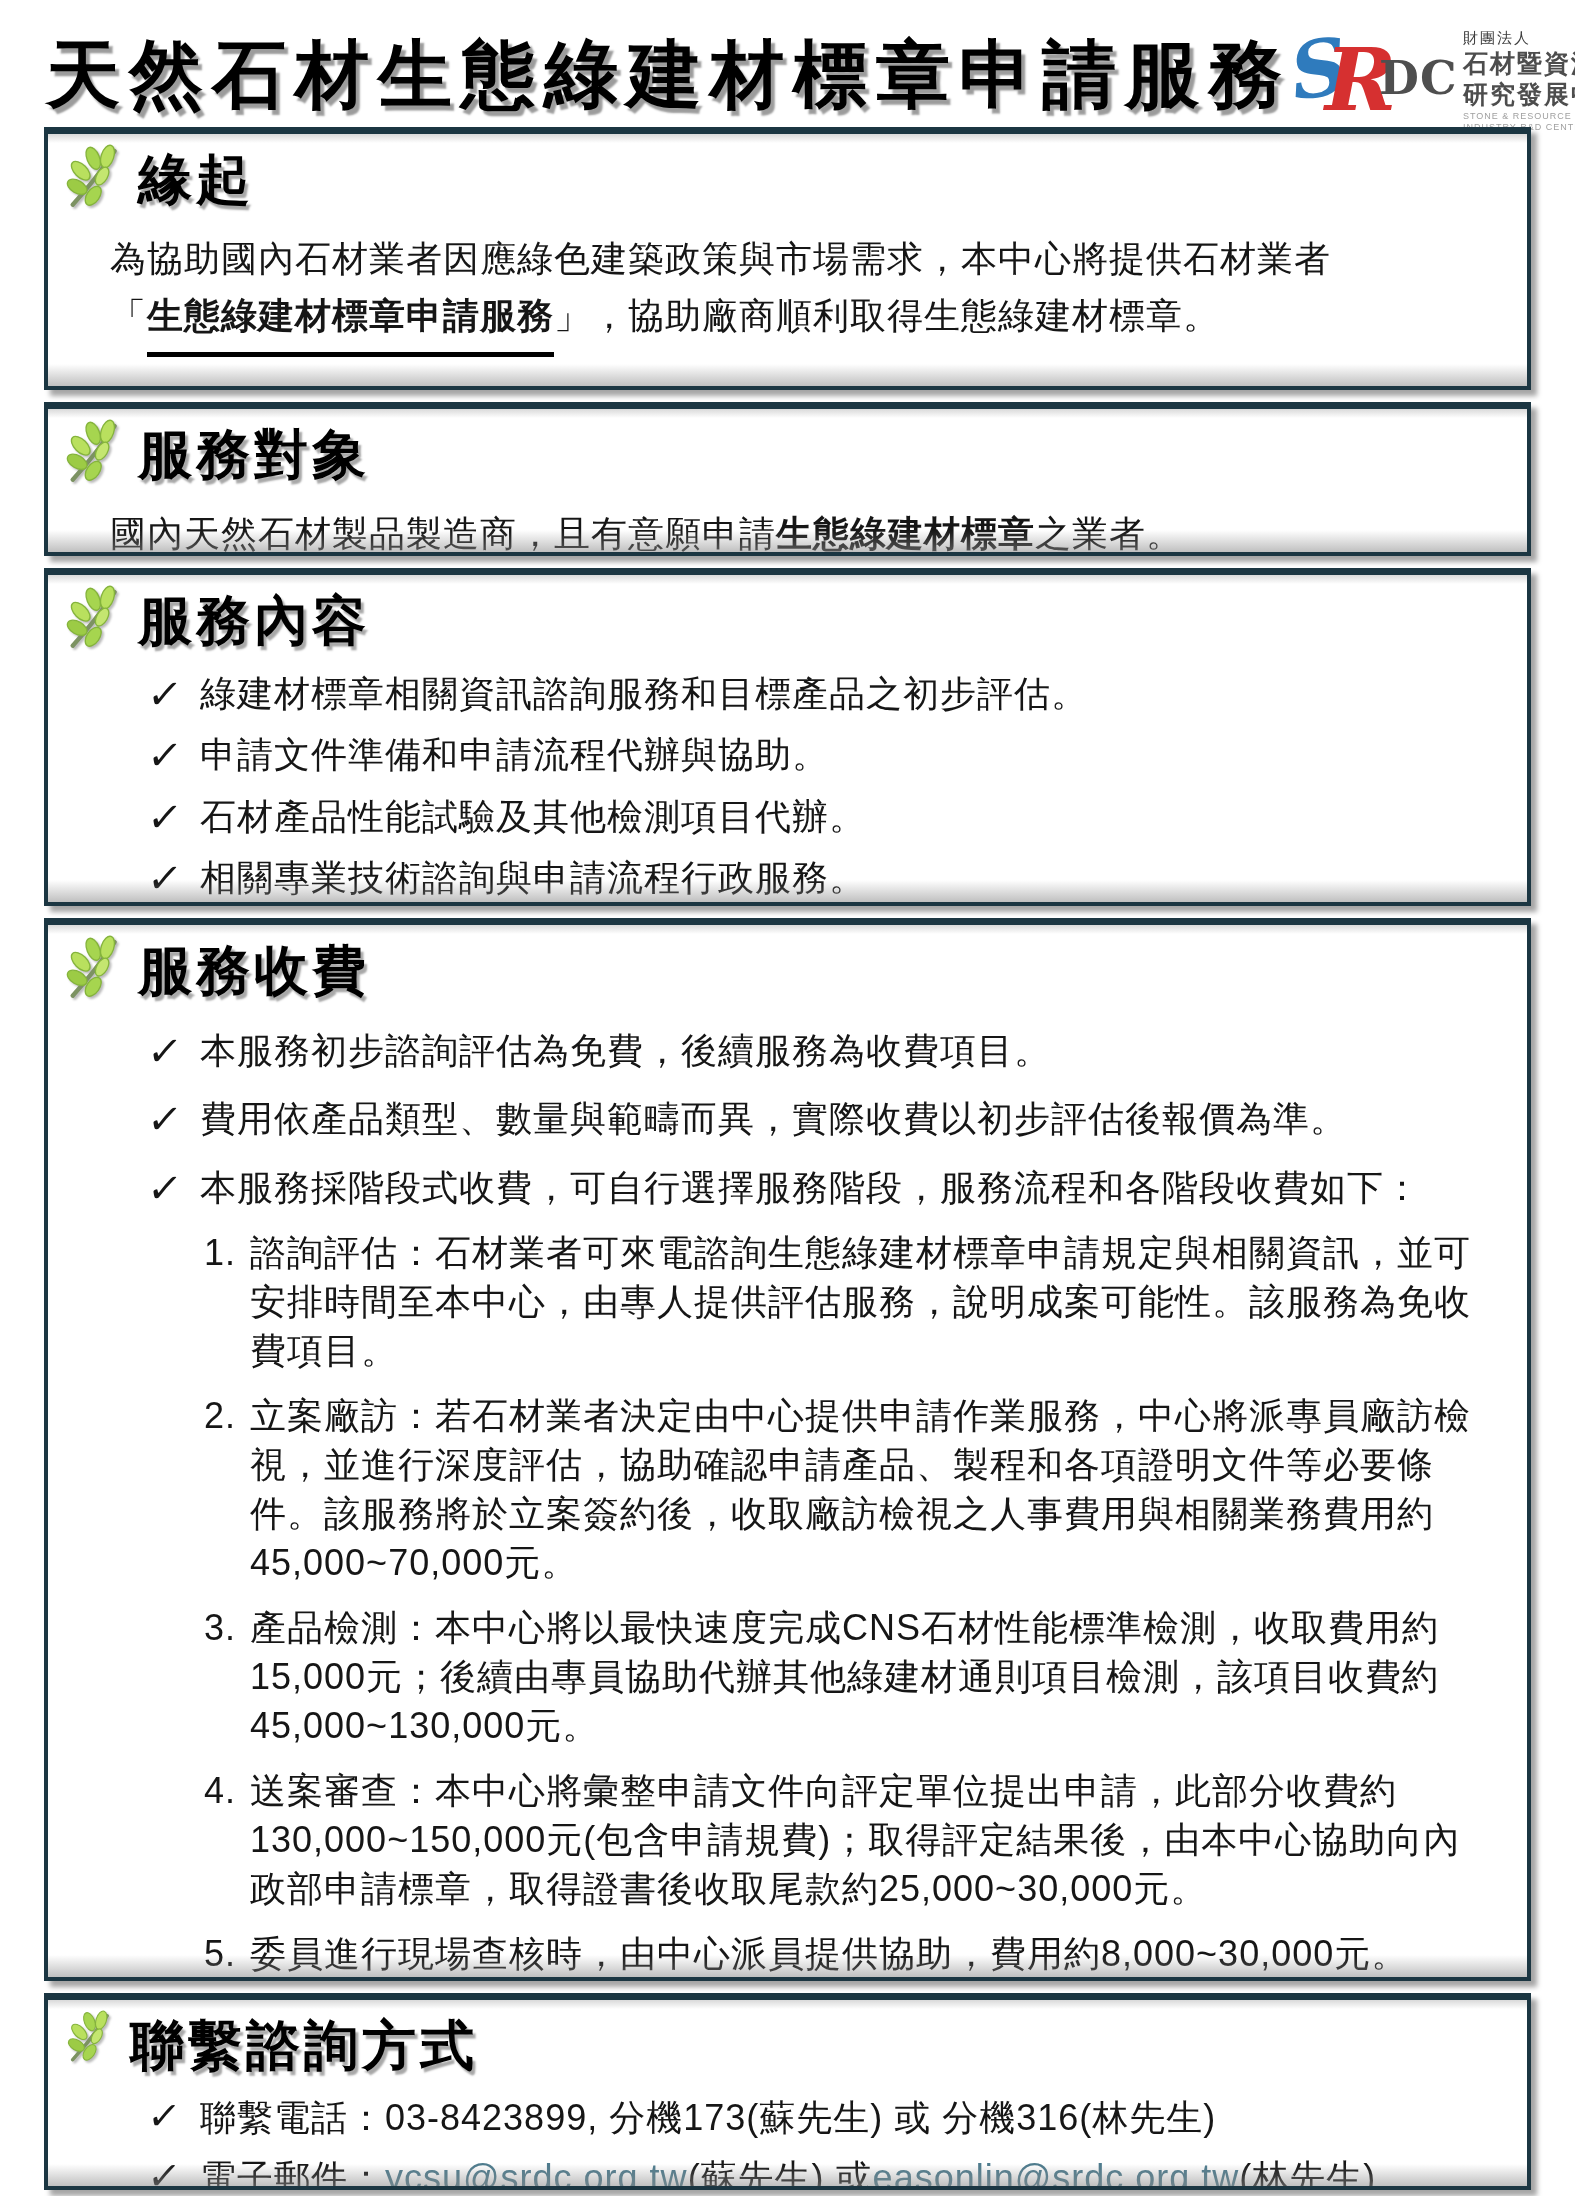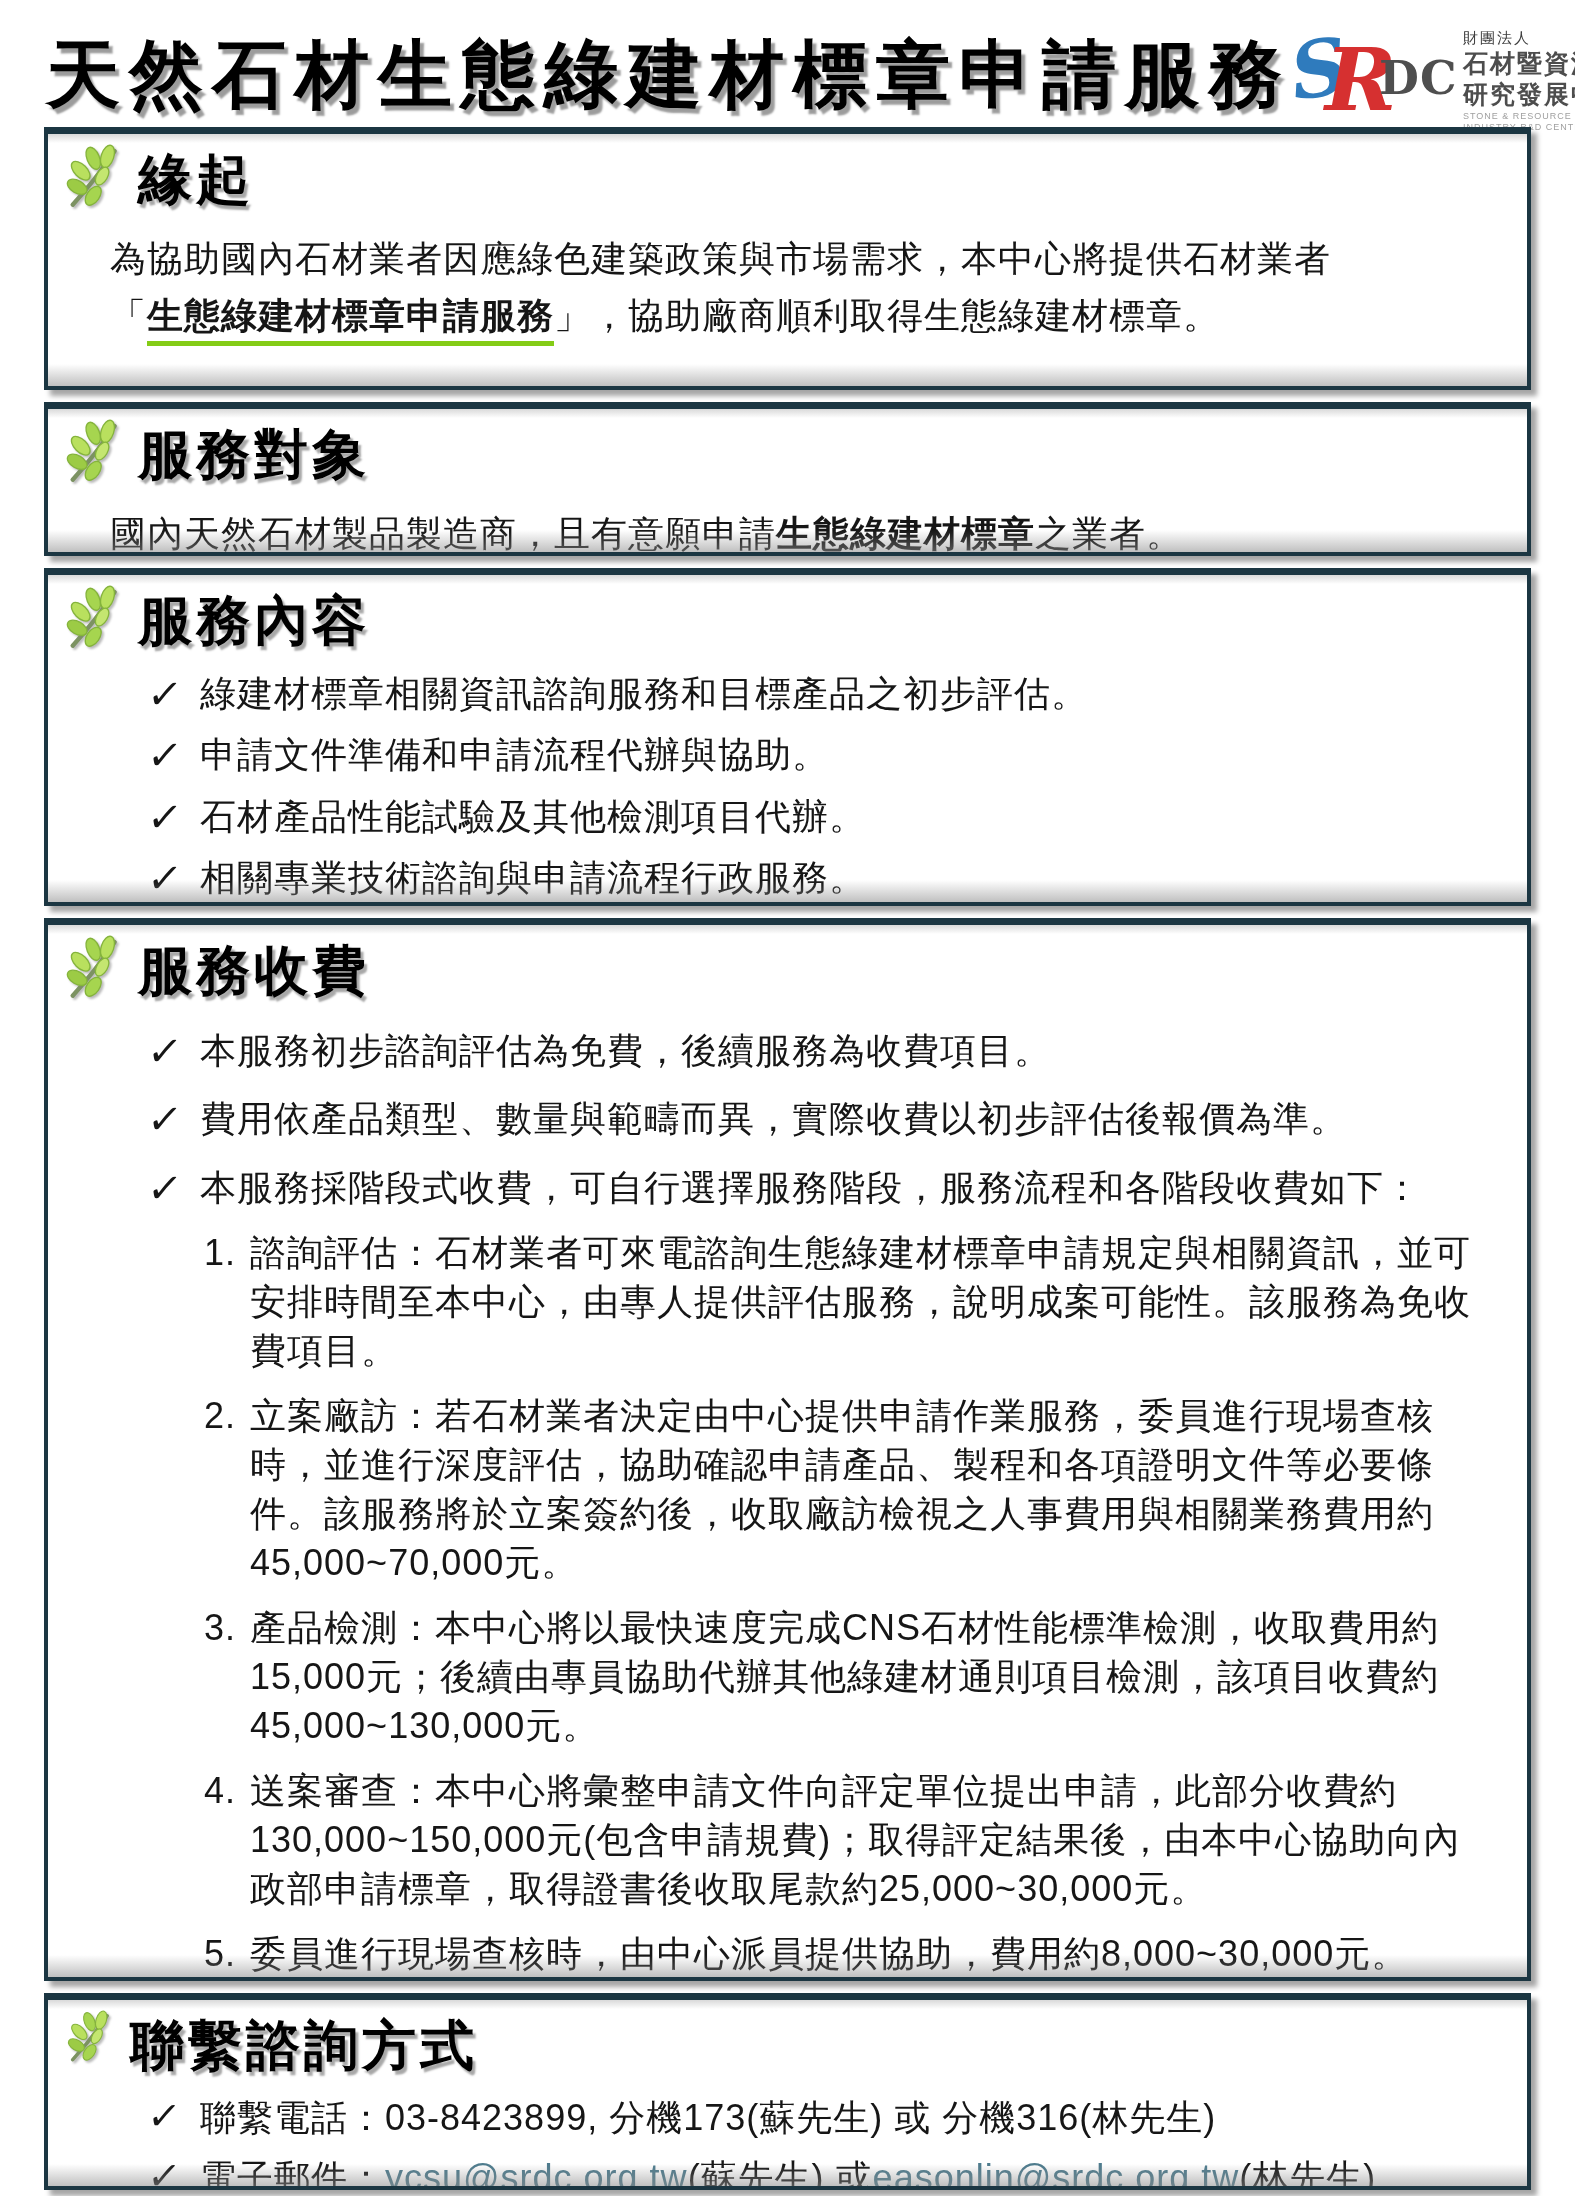--- a/index.html
+++ b/index.html
@@ -47,21 +47,21 @@
   .box-fees{height:1063px;}
   .box-contact{height:197px;}
   .sec-head{display:flex;align-items:flex-start;gap:14px;margin:6px 0 0 2px;}
   .leaf{flex:none;width:58px;height:66px;}
   .leaf svg{width:58px;height:66px;display:block;filter:drop-shadow(2px 2px 1px #bbb);}
   .box-contact .leaf,.box-contact .leaf svg{width:50px;height:54px;}
   .sec-title{margin:0;font-size:54px;font-weight:700;letter-spacing:4px;color:#000;
     text-shadow:3px 4px 2px #a8a8a8;white-space:nowrap;}
   
   .para{font-size:36px;line-height:1.58;letter-spacing:1px;margin:14px 20px 0 46px;color:#161616;}
-  .hl-underline{font-weight:700;border-bottom:5px solid #84cc16;padding-bottom:5px;}
+  .hl-underline{font-weight:700;border-bottom:5px solid #000000;padding-bottom:16px;}
   .b{font-weight:700;}
   .check-row{display:flex;align-items:flex-start;font-size:36px;line-height:1.4;
     letter-spacing:1px;margin:16px 10px 0 84px;color:#161616;}
   .tick{flex:none;width:52px;font-size:40px;line-height:1.25;transform:skewX(-8deg);}
   .box-content .check-row{margin-top:11px;}
   .box-content .check-row:first-of-type{margin-top:8px;}
   .box-fees .check-row{margin-top:18px;}
   .step{display:flex;font-size:36px;line-height:1.36;letter-spacing:1px;
     margin:16px 6px 0 140px;color:#161616;}
   .step:first-of-type{margin-top:20px;}
@@ -190,21 +190,21 @@
         <span class="tick">✓</span>
         <span>本服務採階段式收費，可自行選擇服務階段，服務流程和各階段收費如下：</span>
       </div>
 
     <div class="step">
         <span class="step-num">1.</span>
         <span>諮詢評估：石材業者可來電諮詢生態綠建材標章申請規定與相關資訊，並可安排時間至本中心，由專人提供評估服務，說明成案可能性。該服務為免收費項目。</span>
       </div>
     <div class="step">
         <span class="step-num">2.</span>
-        <span>立案廠訪：若石材業者決定由中心提供申請作業服務，委員進行現場查核時，並進行深度評估，協助確認申請產品、製程和各項證明文件等必要條件。該服務將於立案簽約後，收取廠訪檢視之人事費用與相關業務費用約45,000~70,000元。</span>
+        <span>立案廠訪：若石材業者決定由中心提供申請作業服務，中心將派專員廠訪檢視，並進行深度評估，協助確認申請產品、製程和各項證明文件等必要條件。該服務將於立案簽約後，收取廠訪檢視之人事費用與相關業務費用約45,000~70,000元。</span>
       </div>
     <div class="step">
         <span class="step-num">3.</span>
         <span>產品檢測：本中心將以最快速度完成CNS石材性能標準檢測，收取費用約15,000元；後續由專員協助代辦其他綠建材通則項目檢測，該項目收費約45,000~130,000元。</span>
       </div>
     <div class="step">
         <span class="step-num">4.</span>
         <span>送案審查：本中心將彙整申請文件向評定單位提出申請，此部分收費約130,000~150,000元(包含申請規費)；取得評定結果後，由本中心協助向內政部申請標章，取得證書後收取尾款約25,000~30,000元。</span>
       </div>
     <div class="step">

